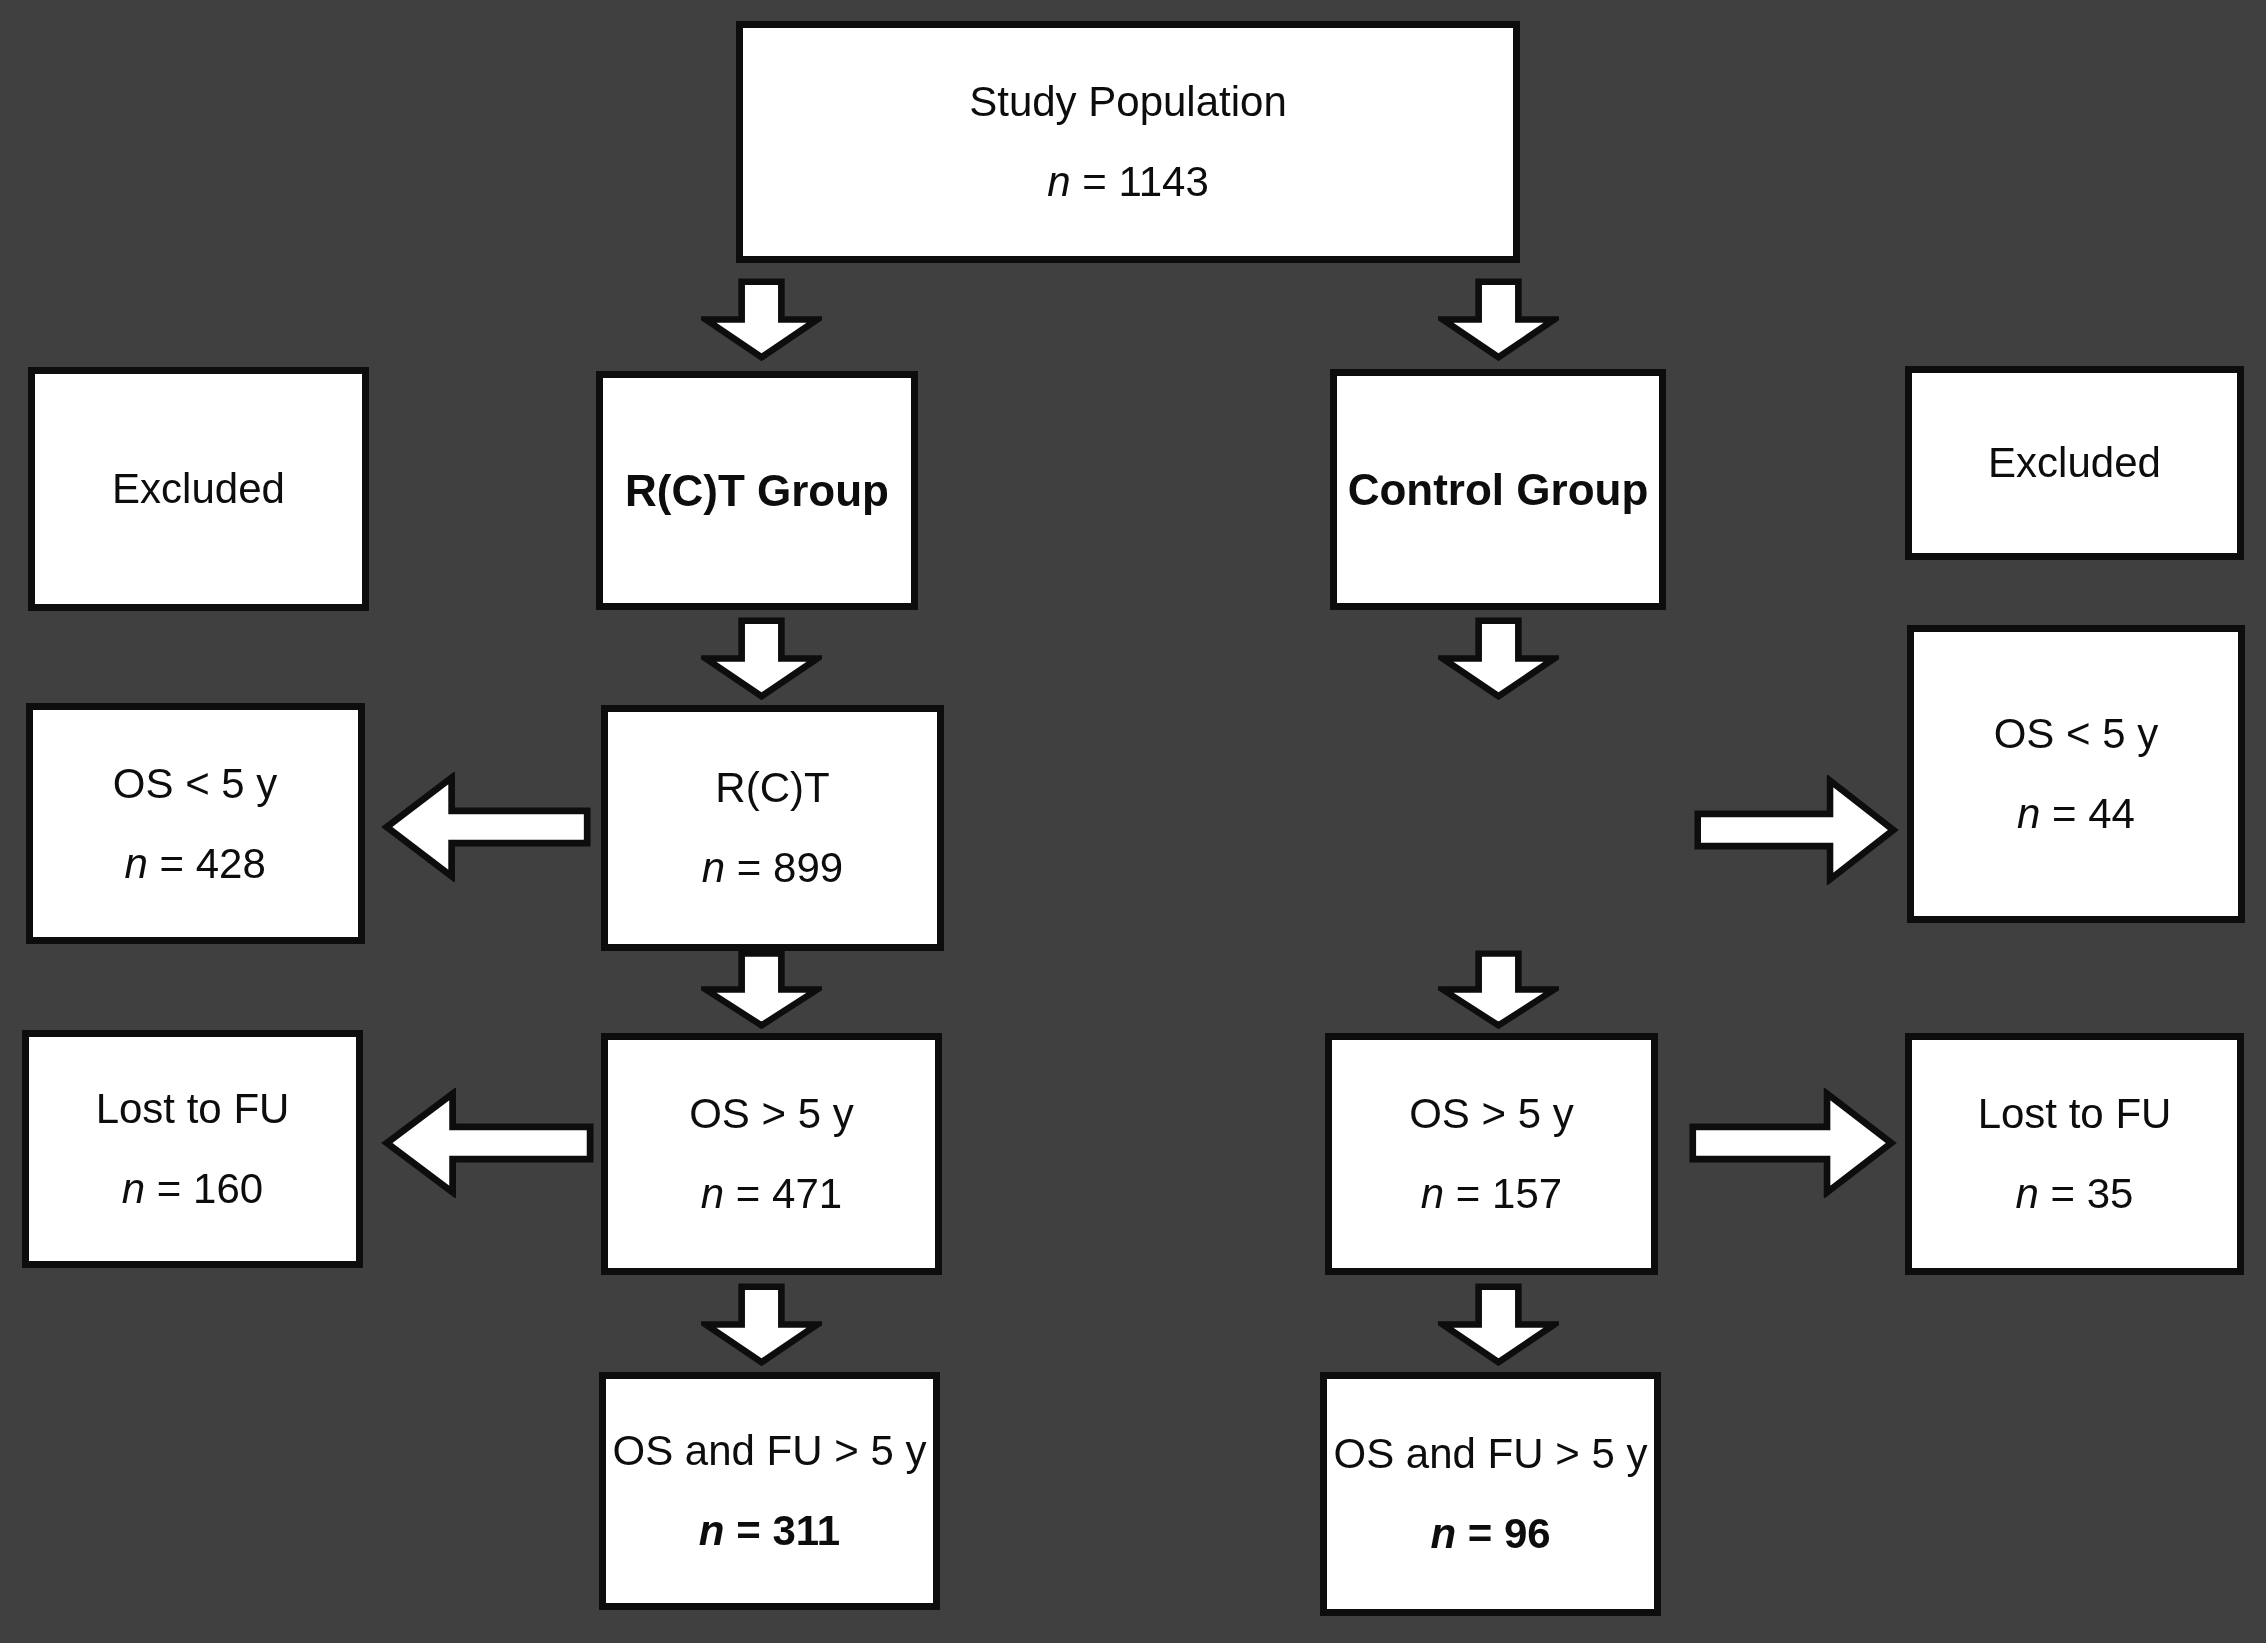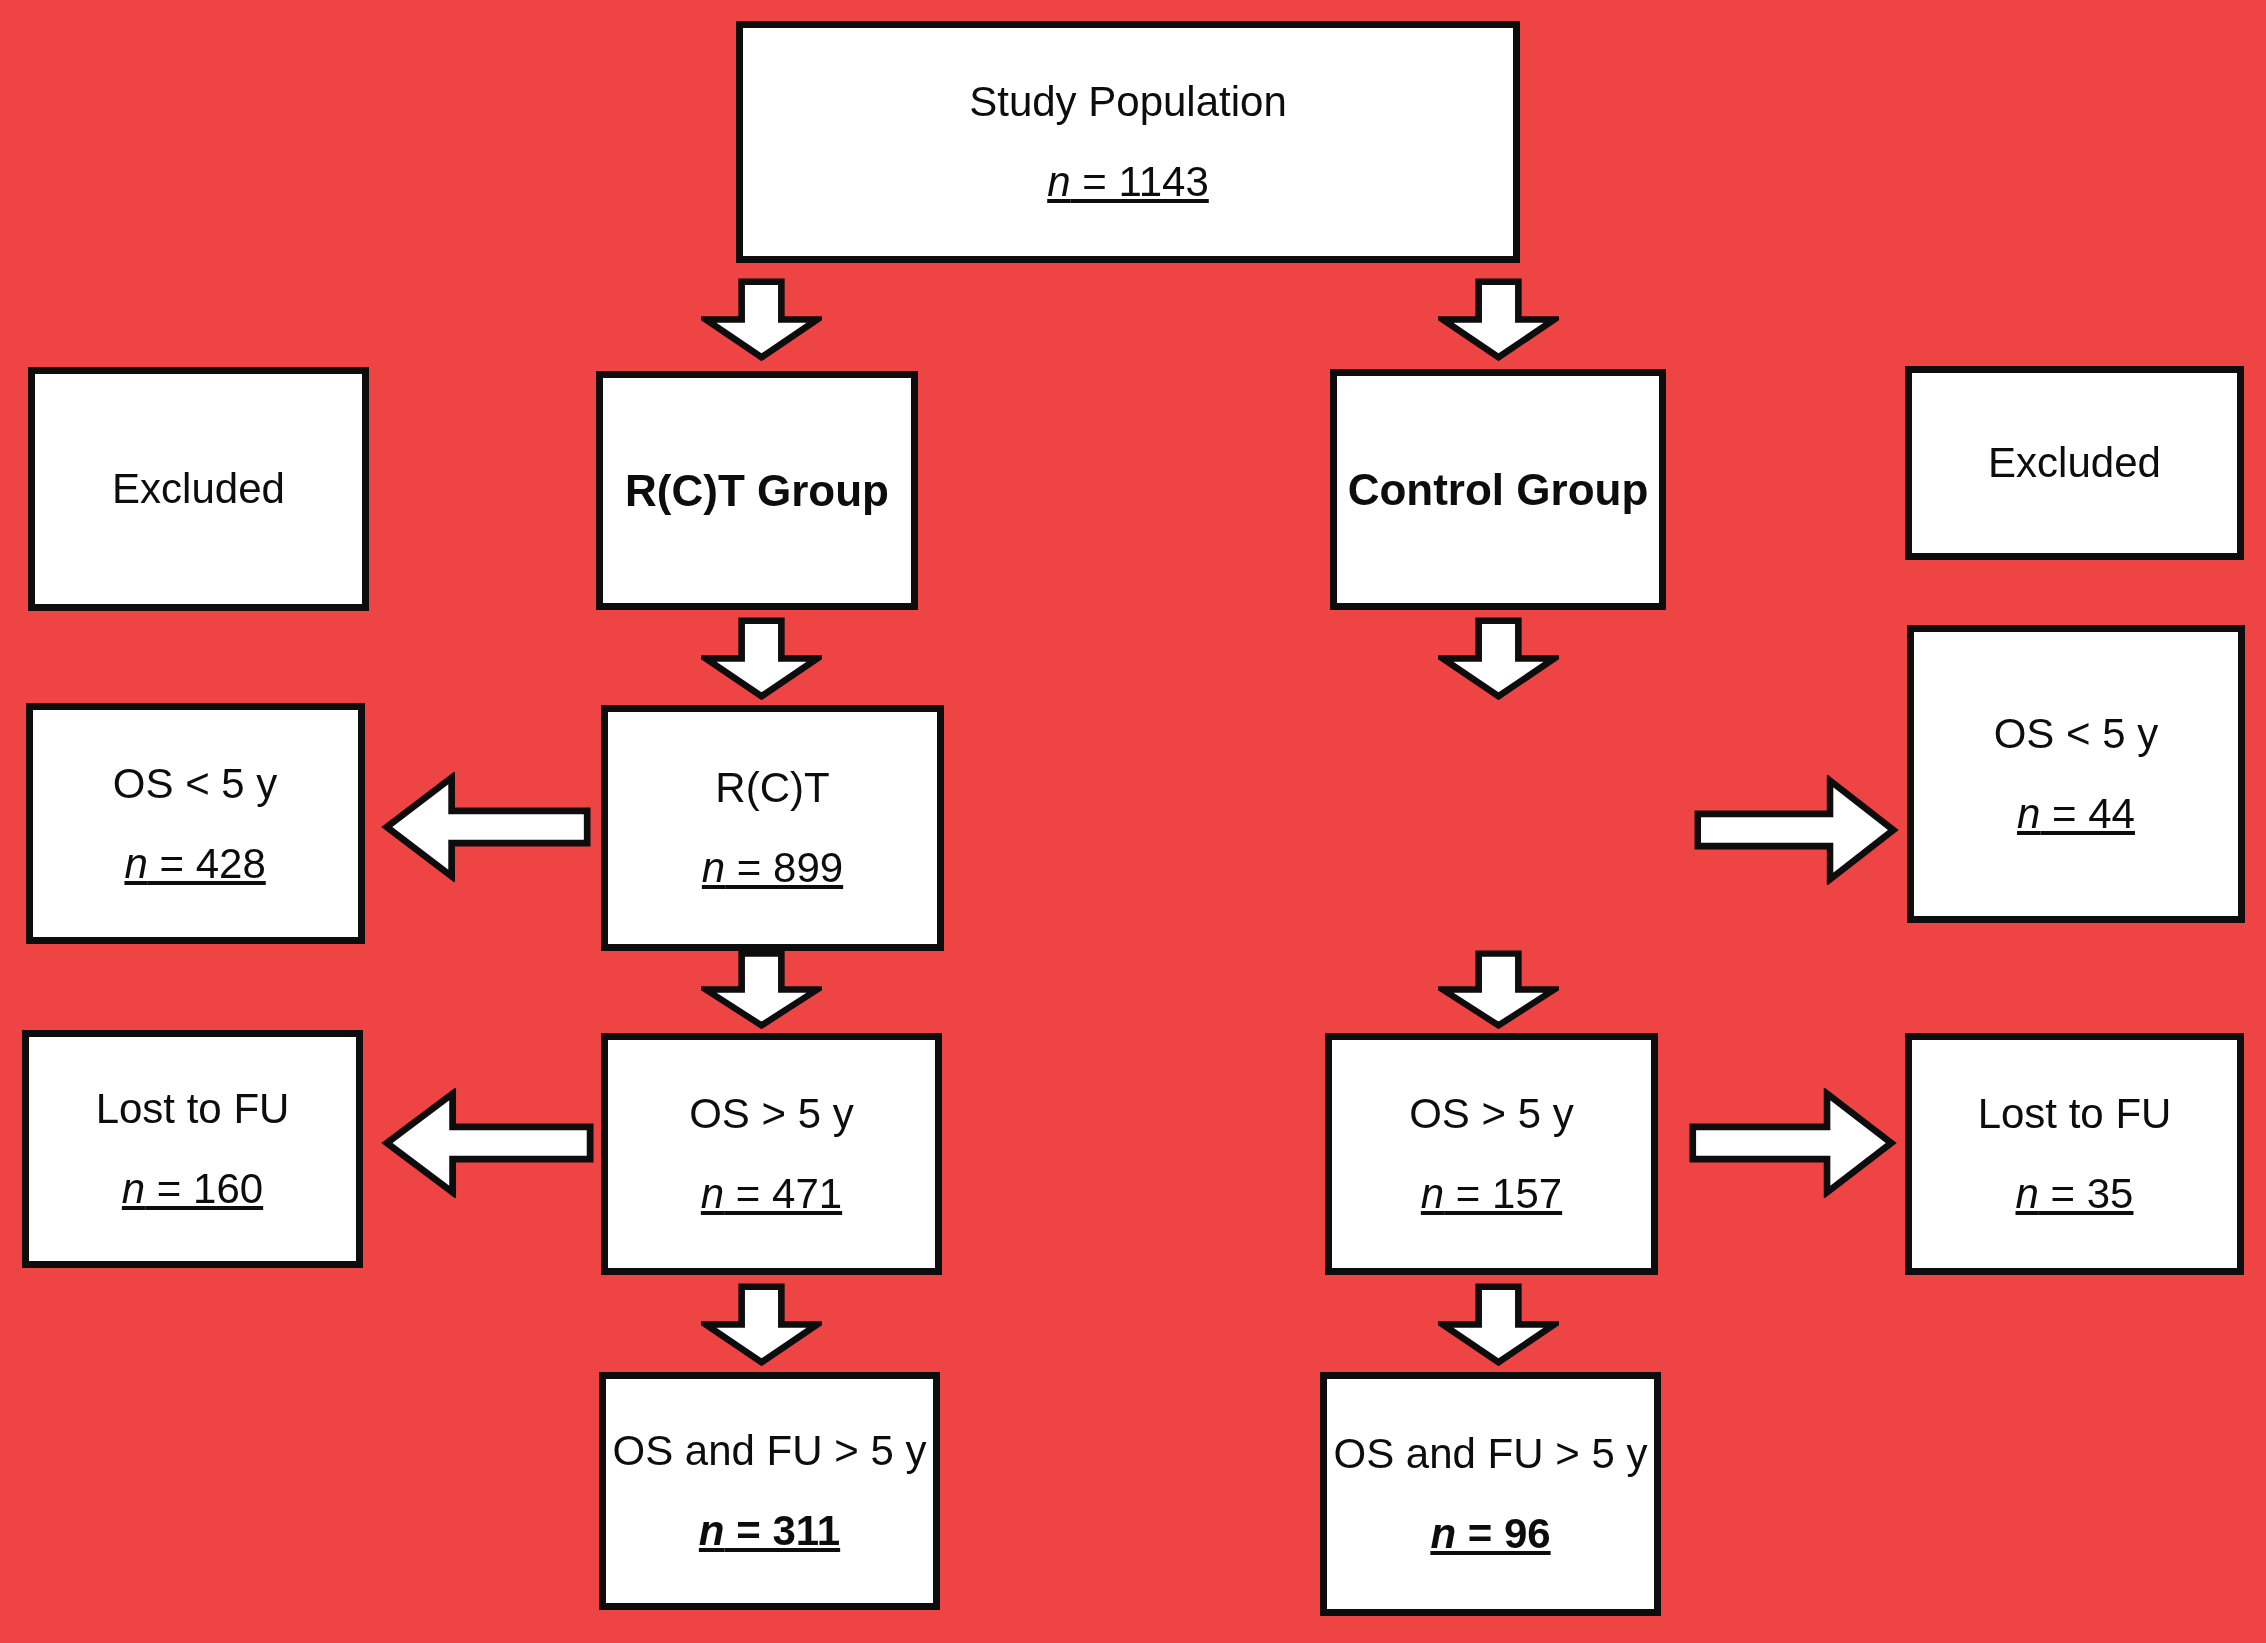--- a/index.html
+++ b/index.html
@@ -1,37 +1,37 @@
 <!DOCTYPE html>
 <html style="font-size:15px"><head>
 <meta charset="utf-8">
 <style>
   html,body{margin:0;padding:0;background:#ffffff;}
   .canvas{
     position:relative;
     width:2267px;height:1644px;
-    background:#ef4444;
+    background:#404040;
     font-family:"Liberation Sans", sans-serif;
     color:#0d0d0d;
     overflow:hidden;
   }
   .box{
     position:absolute;
     box-sizing:border-box;
     border:7.6px solid #0d0d0d;
     background:#ffffff;
     display:flex;
     flex-direction:column;
     align-items:center;
     justify-content:center;
     gap:38px;
     text-align:center;
   }
   .box .l1{font-size:42px;line-height:1;white-space:nowrap;}
-  .box .l2{font-size:42px;line-height:1;white-space:nowrap;text-decoration:underline;}
+  .box .l2{font-size:42px;line-height:1;white-space:nowrap;}
   .box .nvar{font-style:italic;}
   .box.group .l1{font-weight:700;font-size:44px;}
   .box.final .l2{font-weight:700;}
   .arrow{position:absolute;display:block;}
   .arrow polygon{
     fill:#ffffff;
     stroke:#0d0d0d;
     stroke-width:7;
     stroke-linejoin:miter;
     stroke-miterlimit:6;

